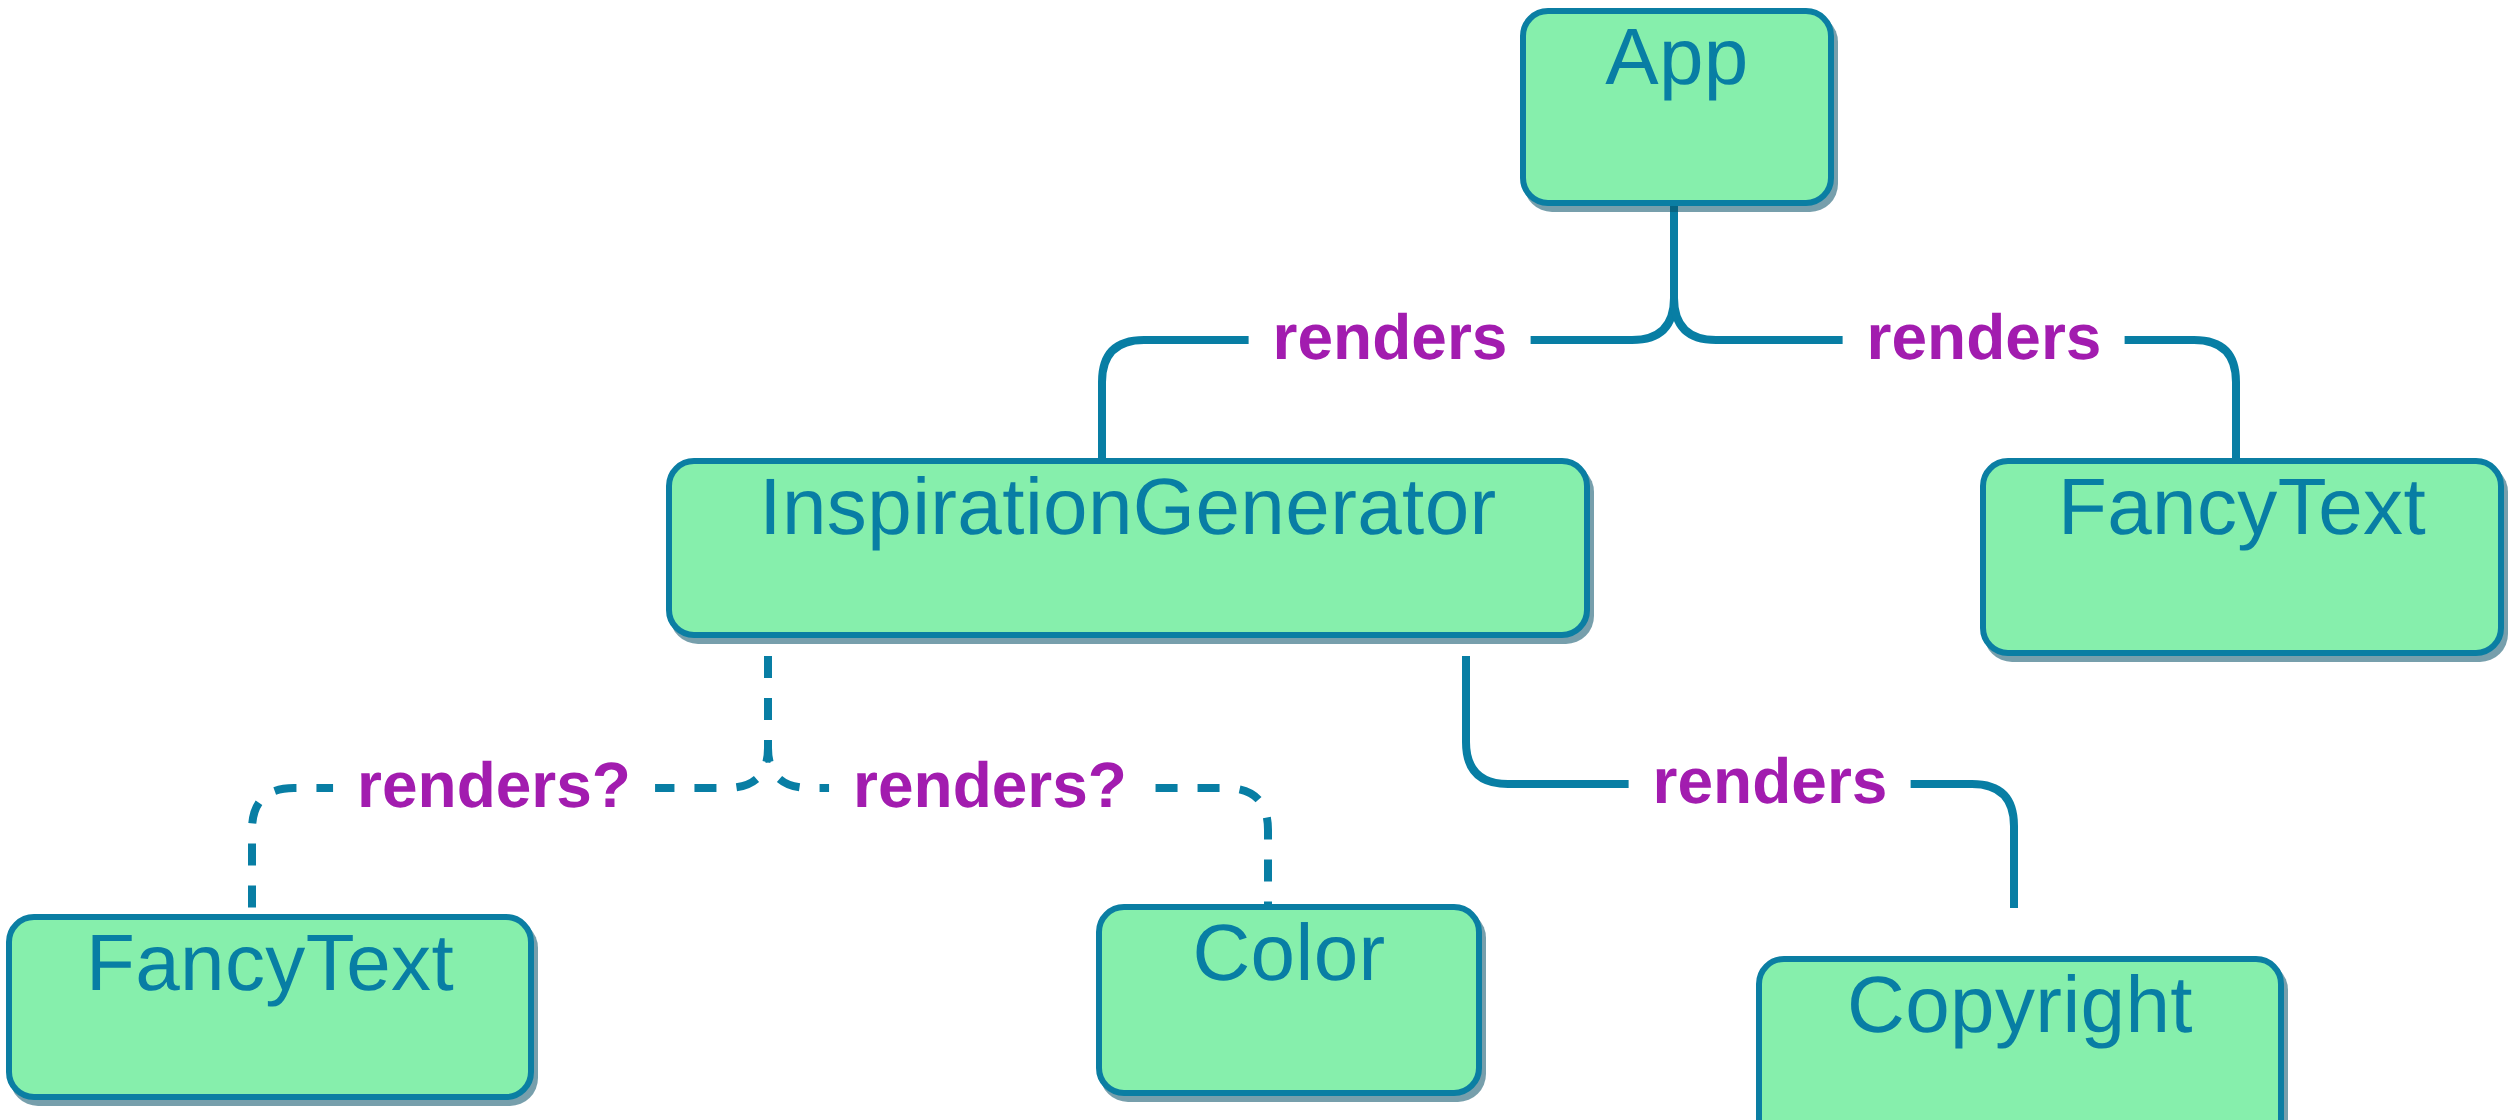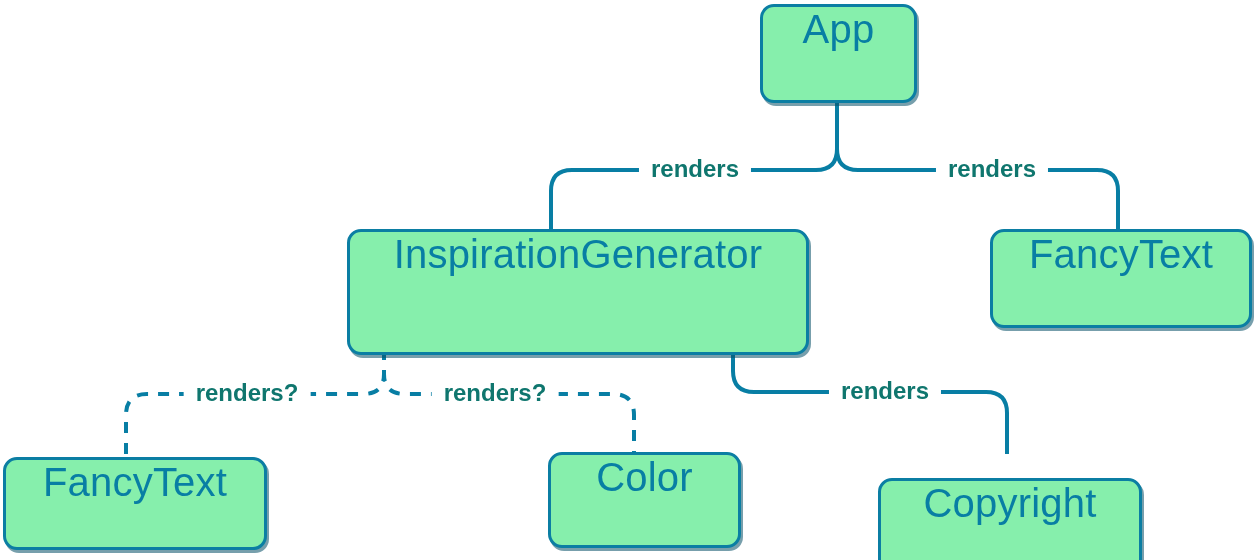--- a/index.html
+++ b/index.html
@@ -40,31 +40,31 @@
     display: flex;
     align-items: flex-start;
     justify-content: center;
     color: #087ea4;
     font-size: 40px;
     font-weight: 500;
     letter-spacing: 0.2px;
     white-space: nowrap;
   }
   .node-app        { left: 760px; top: 4px;   width: 157px; height: 99px; }
-  .node-ig         { left: 333px; top: 229px; width: 462px; height: 126px; margin-left: 14px; }
+  .node-ig         { left: 333px; top: 229px; width: 462px; height: 90px; }
   .node-ft-top     { left: 990px; top: 229px; width: 262px; height: 99px; }
   .node-ft-bottom  { left: 3px;   top: 457px; width: 264px; height: 93px; }
   .node-color      { left: 548px; top: 452px; width: 193px; height: 96px; }
   .node-copyright  { left: 878px; top: 478px; width: 264px; height: 111px; }
   .edge-label {
     position: absolute;
     transform: translate(-50%, -50%);
     background: #ffffff;
-    color: #0f766e;
-    font-size: 24px;
+    color: #a21caf;
+    font-size: 32px;
     font-weight: 700;
     line-height: 1.1;
     padding: 0 12px;
     white-space: nowrap;
   }
   .label-1 { left: 695px;  top: 169px; }
   .label-2 { left: 992px;  top: 169px; }
   .label-3 { left: 885px;  top: 391px; }
   .label-4 { left: 247px;  top: 393px; }
   .label-5 { left: 495px;  top: 393px; }

